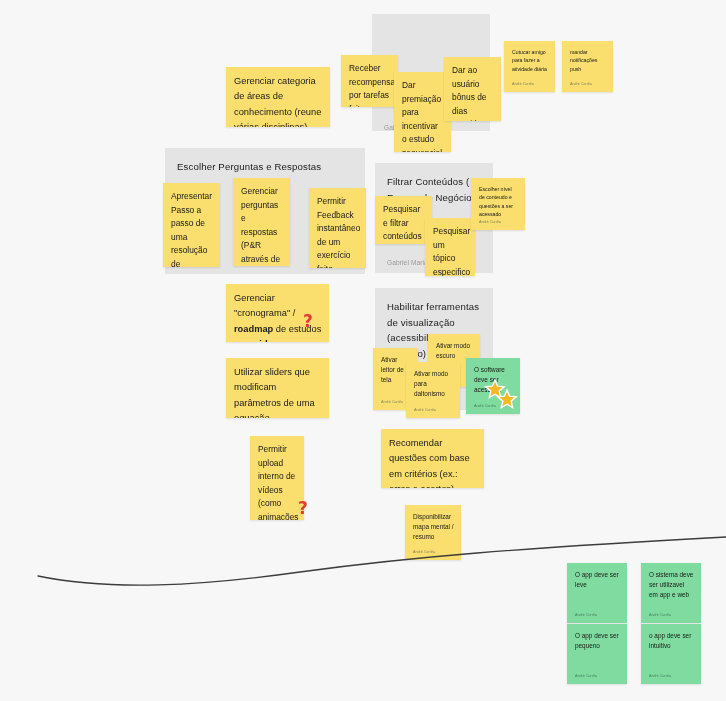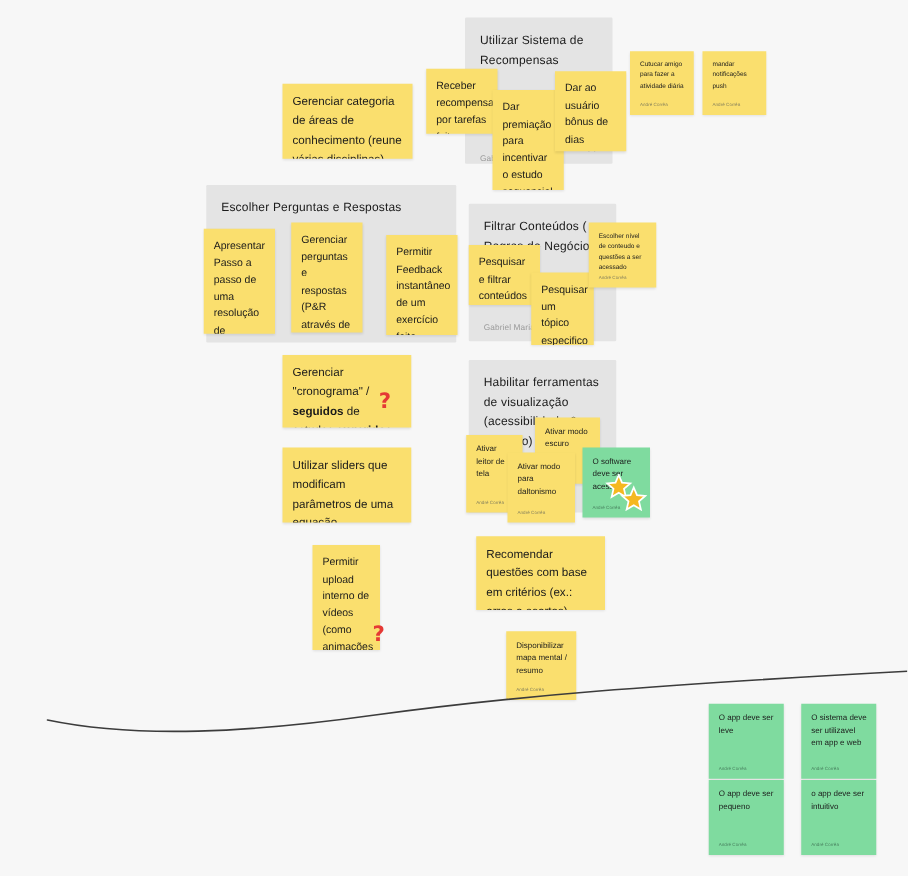--- a/index.html
+++ b/index.html
@@ -85,21 +85,20 @@
   }
   .stars { position: absolute; }
   .curve { position: absolute; left: 0; top: 0; pointer-events: none; }
 </style>
 </head>
 <body>
 
 <div id="board">
 
   <div class="group-frame" style="left:372px; top:14px; width:118px; height:117px;">
-    <div class="group-title">Utilizar Sistema de Recompensas</div>
     <div class="group-author" style="top:110px;">Gabriel Mariano</div>
   </div>
 
   <div class="group-frame" style="left:165px; top:148px; width:200px; height:126px;">
     <div class="group-title">Escolher Perguntas e Respostas</div>
   </div>
 
   <div class="group-frame" style="left:375px; top:163px; width:118px; height:110px;">
     <div class="group-title">Filtrar Conteúdos ( Regras de Negócio)</div>
     <div class="group-author" style="top:96px;">Gabriel Mariano</div>
@@ -163,21 +162,21 @@
     <div class="note-text">Pesquisar um tópico especifico dentro de uma trilha</div>
     <div class="note-author"></div>
   </div>
 
   <div class="note t-xs" style="left:471px; top:178px; width:54px; height:52px;">
     <div class="note-text">Escolher nível de conteudo e questões a ser acessado</div>
     <div class="note-author">André Corrêa</div>
   </div>
 
   <div class="note t-lg" style="left:226px; top:284px; width:103px; height:58px;">
-    <div class="note-text" id="note13text">Gerenciar "cronograma" / <b>seguidos</b> de estudos <b>sugeridos</b> para disciplina</div>
+    <div class="note-text" id="note13text">Gerenciar "cronograma" / <b>roadmap</b> de estudos <b>sugeridos</b> para disciplina</div>
     <div class="note-author"></div>
   </div>
   <div class="qmark" style="left:303px; top:313px;">?</div>
 
   <div class="note t-lg" style="left:226px; top:358px; width:103px; height:60px;">
     <div class="note-text">Utilizar sliders que modificam parâmetros de uma equação</div>
     <div class="note-author"></div>
   </div>
 
   <div class="note t-sm" style="left:373px; top:348px; width:45px; height:62px;">

